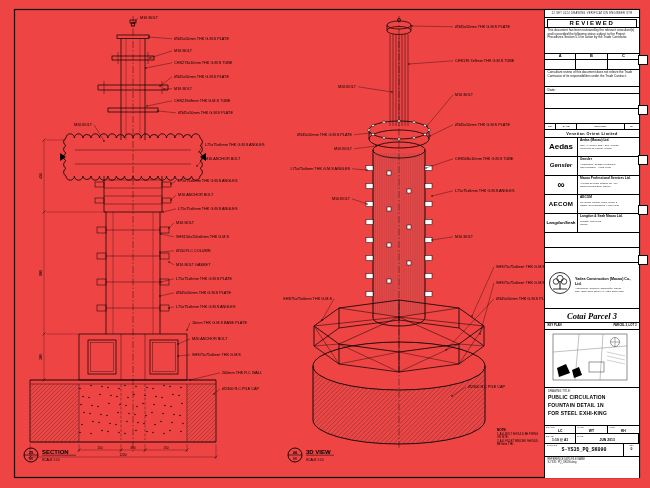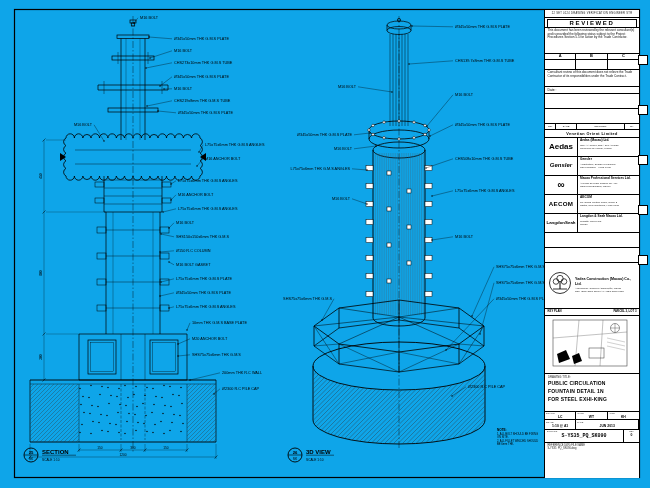--- a/index.html
+++ b/index.html
@@ -1,17 +1,17 @@
 <!DOCTYPE html>
 <html><head>
 <meta charset="utf-8">
 <style>
   html,body{margin:0;padding:0;}
   body{width:650px;height:488px;background:#fbfbfa;position:relative;overflow:hidden;}
-  .sheet{position:absolute;inset:0;background:#0ea5e9;font-family:"Liberation Sans",sans-serif;color:#000;}
+  .sheet{position:absolute;inset:0;background:#ef4444;font-family:"Liberation Sans",sans-serif;color:#000;}
   svg text{font-family:"Liberation Sans",sans-serif;}
   
   .tb{position:absolute;left:544px;top:9.5px;width:95px;height:468px;background:#fff;
       border-left:1.3px solid #000;box-sizing:border-box;font-size:3px;line-height:1.2;}
   .tb *{box-sizing:border-box;}
   .tbrow{border-bottom:0.8px solid #000;overflow:hidden;position:relative;}
   .strip{height:8px;font-size:2.6px;text-align:center;padding-top:2px;letter-spacing:.3px;color:#111;}
   .rtitle{height:10px;}
   .rtitle span{display:block;margin:1px 2px;border:0.9px solid #000;text-align:center;
       font-weight:bold;font-size:6px;letter-spacing:1.6px;padding-top:.5px;}
@@ -745,20 +745,21 @@
       <circle cx="17" cy="11.5" r="2.8" fill="none" stroke="#000" stroke-width="0.7"></circle>
       <line x1="6" y1="19" x2="20" y2="19" stroke="#000" stroke-width="0.8"></line>
     </svg>
     <div class="ctext">
       <div class="cbig">Yadea Construction (Macau) Co., Ltd.</div>
       <div class="csmall">Alameda Dr. Carlos d'Assumpção, Macau</div>
       <div class="csmall">TEL: (853) 2870 1111   FAX: (853) 2870 1112</div>
     </div>
   </div>
 
+  <div class="tbrow project">Cotai Parcel 3</div>
 
   <div class="tbrow kplabel">
     <span>KEY PLAN</span>
     <span>PARCEL 3, LOT 3</span>
   </div>
   <div class="tbrow kpbox">
     <svg width="93" height="57" viewBox="0 0 93 57">
       <rect x="8" y="4" width="74" height="46" fill="none" stroke="#444" stroke-width="0.6"></rect>
       <line x1="8" y1="22" x2="82" y2="16" stroke="#666" stroke-width="0.4"></line>
       <line x1="34" y1="4" x2="30" y2="50" stroke="#666" stroke-width="0.4"></line>

